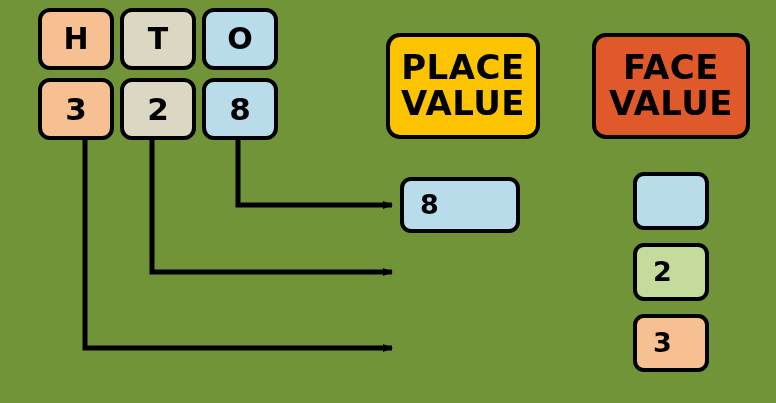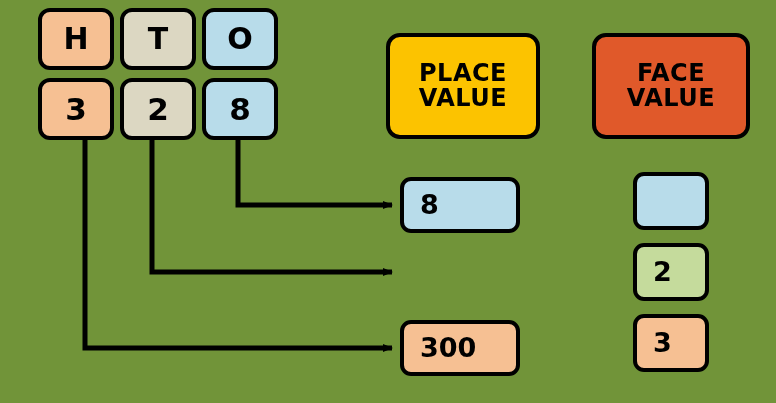--- a/index.html
+++ b/index.html
@@ -42,21 +42,21 @@
   }
   
   .digit-tile {
     width: 76px;
     height: 62px;
     font-size: 31px;
   }
 
   
   .section-head {
-    font-size: 24px;
+    font-size: 34px;
     letter-spacing: 0.5px;
     border-radius: 14px;
     flex-direction: column;
     justify-content: center;
   }
   .section-head span { display: block; }
 
   
   .value-box {
     font-size: 27px;
@@ -135,23 +135,20 @@
   <div class="card digit-tile center c-tan" style="left:120px; top:78px;">
     <span>2</span>
   </div>
   <div class="card digit-tile center c-blue" style="left:202px; top:78px;">
     <span>8</span>
   </div>
 
   <div class="card value-box place-box leftpad c-blue" style="left:400px; top:177px;">
     <span>8</span>
   </div>
-  <div class="card value-box place-box leftpad c-peach" style="left:400px; top:320px;">
-    <span>300</span>
-  </div>
 
   <div class="card value-box face-box leftpad c-blue" style="left:633px; top:172px;">
     <span></span>
   </div>
   <div class="card value-box face-box leftpad c-green" style="left:633px; top:243px;">
     <span>2</span>
   </div>
   <div class="card value-box face-box leftpad c-peach" style="left:633px; top:314px;">
     <span>3</span>
   </div>

